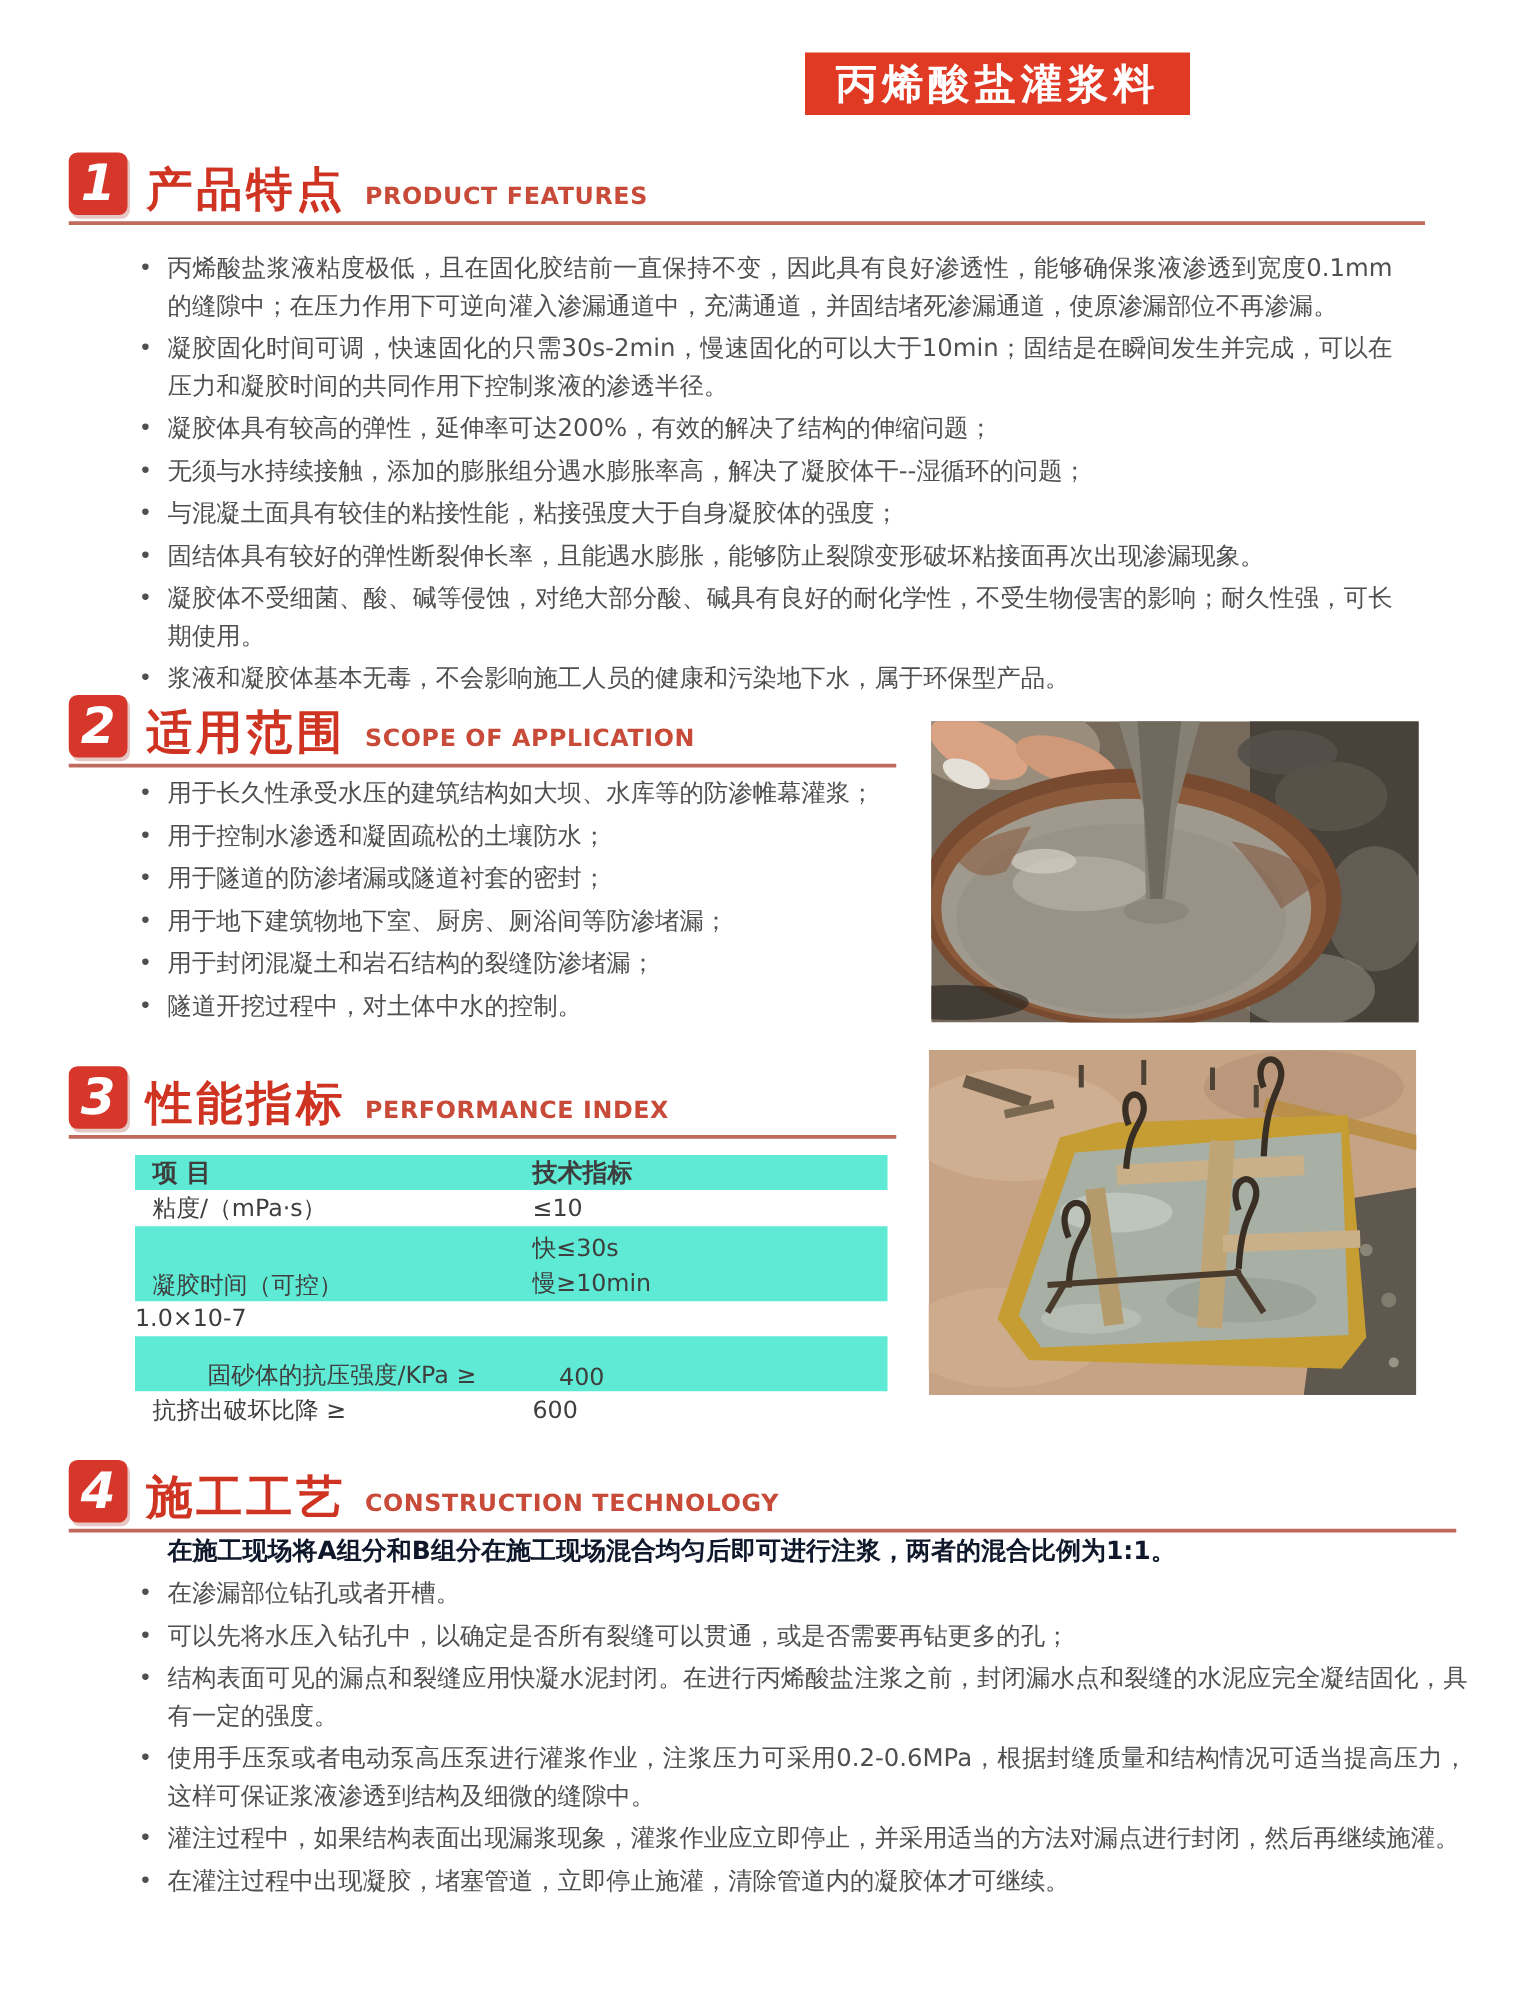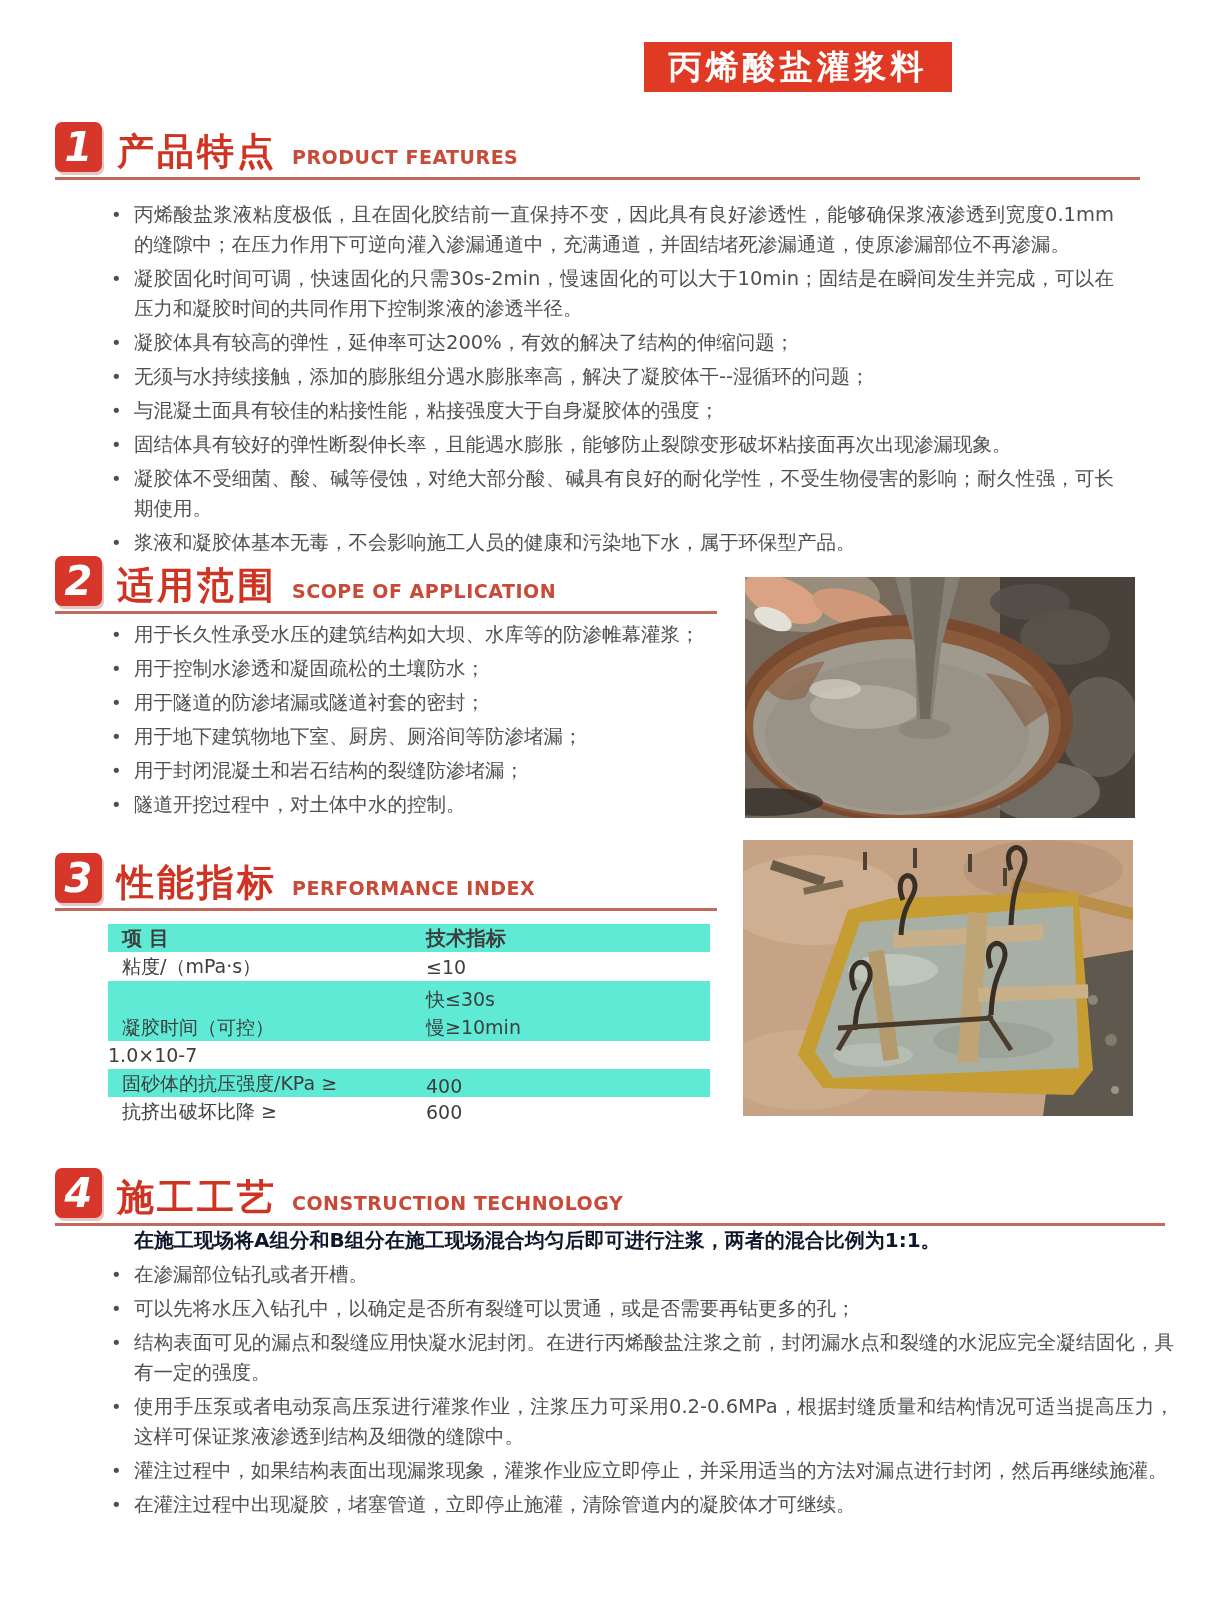--- a/index.html
+++ b/index.html
@@ -68,21 +68,21 @@
   
   .ptable { position:absolute; left:108px; top:924px; width:602px; color:#3e3e3e; font-size:19px; }
   .prow { display:flex; align-items:stretch; }
   .prow.gray { background:#5eead4;align-items:flex-end; }
   .prow .c1 { width:304px; padding-left:14px; display:flex; flex-direction:column; justify-content:center; }
   .prow .c2 { width:284px; display:flex; flex-direction:column; justify-content:center; }
   .prow.hdr { height:28px; font-weight:700; font-size:20px; }
   .prow.r-visc { height:29px; }
   .prow.r-gel  { height:60px; }
   .prow.r-perm { height:28px; }
-  .prow.r-comp { height:28px; }
+  .prow.r-comp { height:44px;padding-left:44px; }
   .prow.r-ext  { height:29px; }
   .gel-line { line-height:28px; }
 
   
   .photo { position:absolute; display:block; }
   #photo1 { left:745px; top:577px; width:390px; height:241px; }
   #photo2 { left:743px; top:840px; width:390px; height:276px; }
 </style>
 </head>
 <body>

